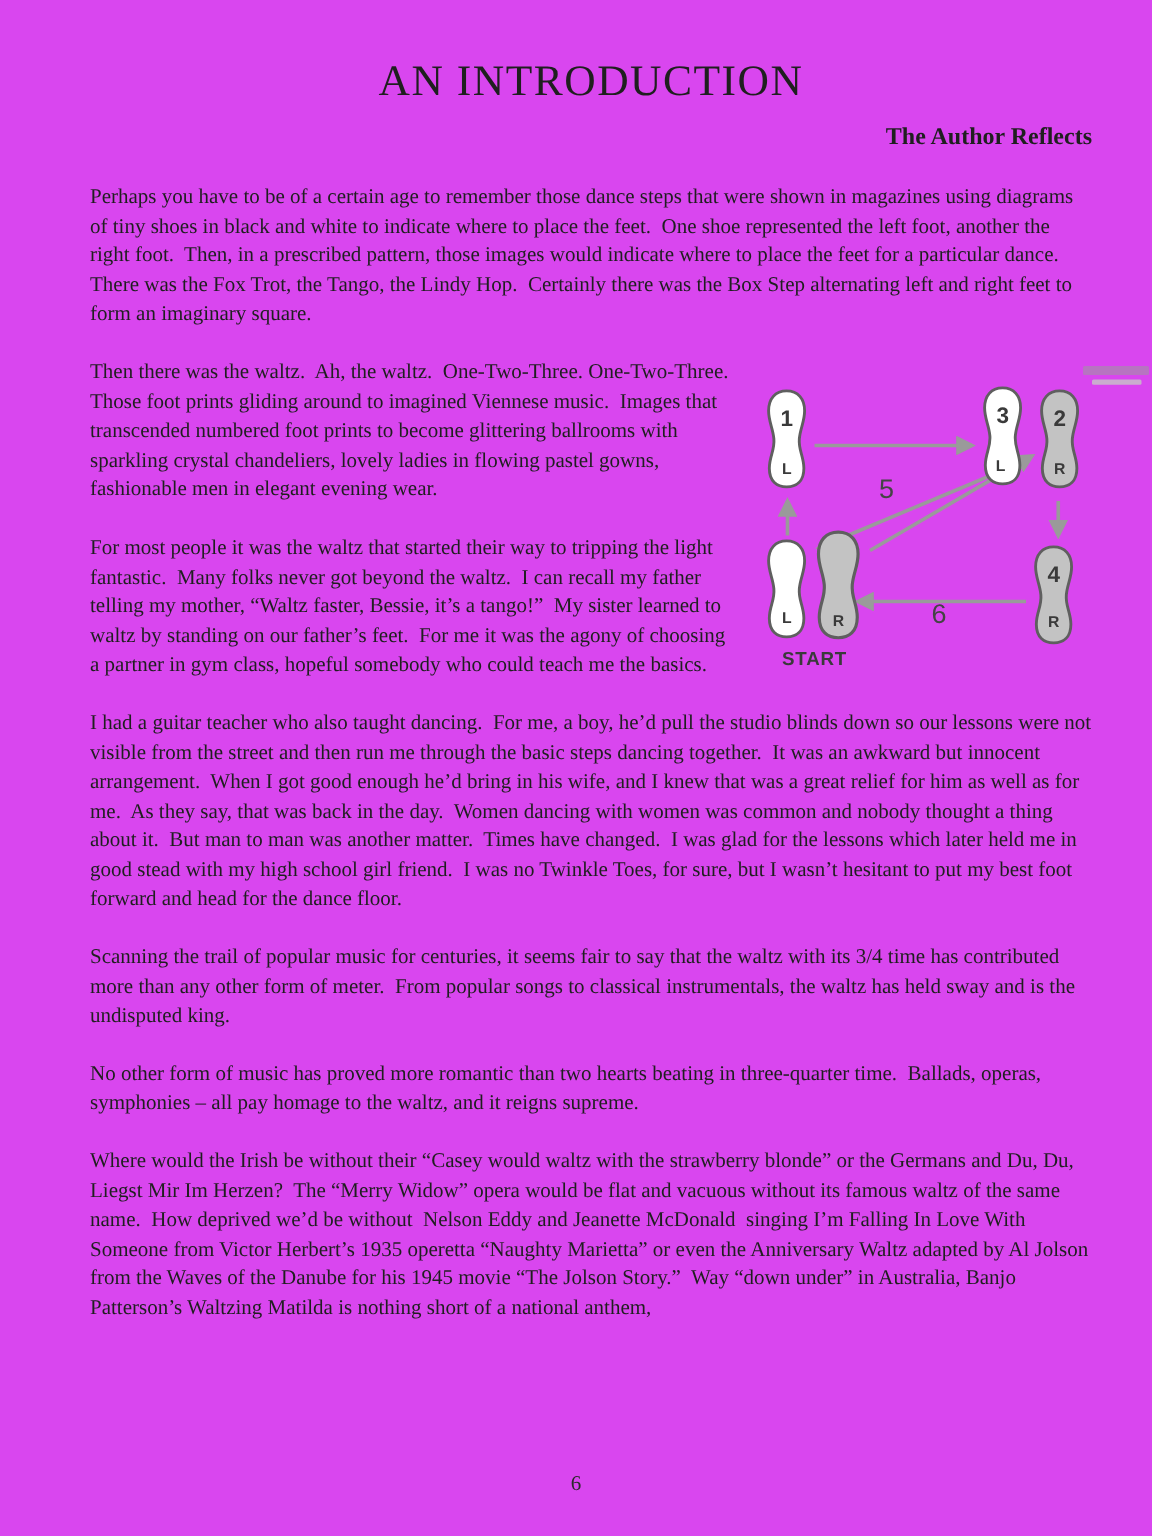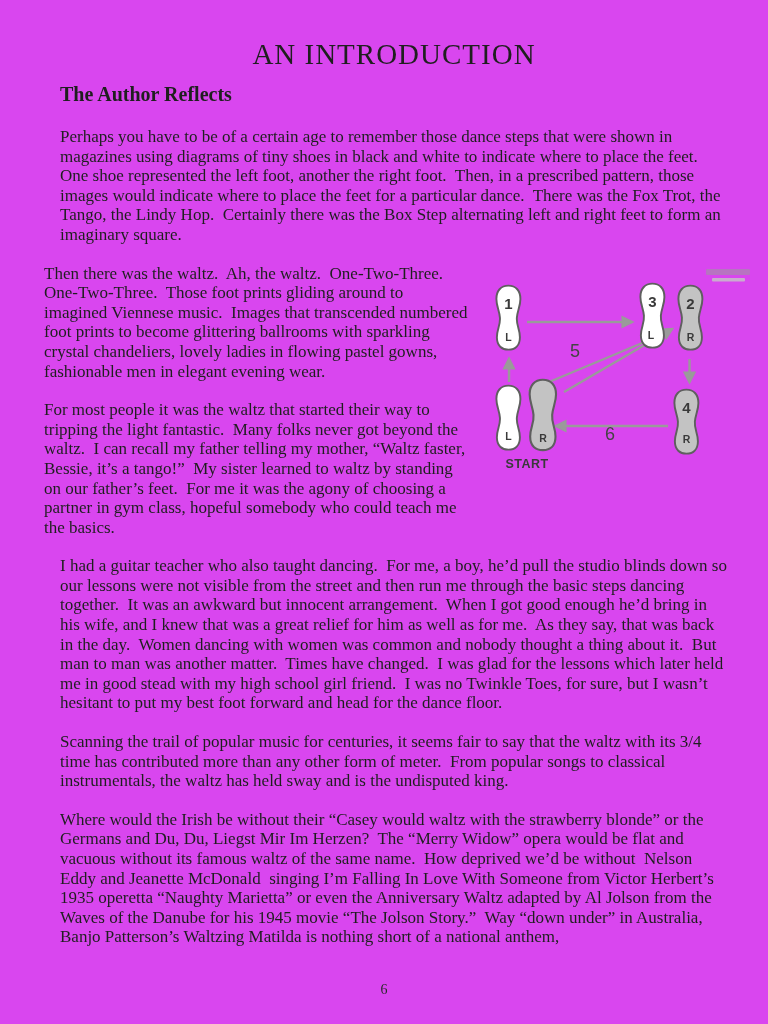--- a/index.html
+++ b/index.html
@@ -14,33 +14,33 @@
     overflow:hidden;
   }
   .title{
     text-align:center;
     font-size:29px;
     font-weight:400;
     letter-spacing:1px;
     margin:4px 0 12px 0;
   }
   .subtitle{
-    text-align:left;
-    font-size:20px;
+    text-align:right;
+    font-size:16px;
     font-weight:700;
     margin:0 0 21px 0;
   }
   .para{
-    font-size:17px;
+    font-size:14px;
     line-height:19.6px;
     margin:0 0 19px 0;
     white-space:pre-wrap;
   }
   .it{}
-  .wrap-row{display:flex;align-items:flex-start;justify-content:center;}
+  .wrap-row{display:flex;align-items:flex-start;}
   .col-text{flex:0 0 426px;width:426px;}
   .col-diagram{flex:1;display:flex;justify-content:flex-end;margin-right:-18px;padding-top:2px;}
   .foot-outline{stroke:#5f5f5f;stroke-width:2.4;}
   .arrow{stroke:#9a9a9a;stroke-width:2.4;fill:none;}
   .num-label{font-family:"Liberation Sans","DejaVu Sans",sans-serif;font-size:15px;font-weight:600;fill:#3a3a3a;text-anchor:middle;}
   .side-label{font-family:"Liberation Sans","DejaVu Sans",sans-serif;font-size:10.5px;font-weight:600;fill:#3a3a3a;text-anchor:middle;}
   .step-label{font-family:"Liberation Sans","DejaVu Sans",sans-serif;font-size:18px;fill:#444444;text-anchor:middle;}
   .start-label{font-family:"Liberation Sans","DejaVu Sans",sans-serif;font-size:12.5px;font-weight:700;fill:#3a3a3a;letter-spacing:0.5px;text-anchor:middle;}
   .page-number{
     position:absolute;left:0;right:0;bottom:26px;
@@ -118,16 +118,17 @@
         <text class="step-label" x="105" y="91">5</text>
         <text class="step-label" x="140" y="174">6</text>
 
         <text class="start-label" x="57" y="202">START</text>
       </svg>
     </div>
   </div>
 
   <p class="para"><span>I had a guitar teacher who also taught dancing.  For me, a boy, he’d pull the studio blinds down so our lessons were not visible from the street and then run me through the basic steps dancing together.  It was an awkward but innocent arrangement.  When I got good enough he’d bring in his wife, and I knew that was a great relief for him as well as for me.  As they say, that was back in the day.  Women dancing with women was common and nobody thought a thing about it.  But man to man was another matter.  Times have changed.  I was glad for the lessons which later held me in good stead with my high school girl friend.  I was no Twinkle Toes, for sure, but I wasn’t hesitant to put my best foot forward and head for the dance floor.</span></p>
   <p class="para"><span>Scanning the trail of popular music for centuries, it seems fair to say that the waltz with its 3/4 time has contributed more than any other form of meter.  From popular songs to classical instrumentals, the waltz has held sway and is the undisputed king.</span></p>
+  <p class="para"><span>No other form of music has proved more romantic than two hearts beating in three-quarter time.  Ballads, operas, symphonies – all pay homage to the waltz, and it reigns supreme.</span></p>
   <p class="para"><span>Where would the Irish be without their </span><span class="it">“Casey would waltz with the strawberry blonde”</span><span> or the Germans and </span><span class="it">Du, Du, Liegst Mir Im Herzen?</span><span>  The “Merry Widow” opera would be flat and vacuous without its famous waltz of the same name.  How deprived we’d be without  Nelson Eddy and Jeanette McDonald  singing </span><span class="it">I’m Falling In Love With Someone</span><span> from Victor Herbert’s 1935 operetta “Naughty Marietta” or even the </span><span class="it">Anniversary Waltz</span><span> adapted by Al Jolson from the </span><span class="it">Waves of the Danube</span><span> for his 1945 movie “The Jolson Story.”  Way “down under” in Australia, Banjo Patterson’s </span><span class="it">Waltzing Matilda</span><span> is nothing short of a national anthem,</span></p>
 
   <div class="page-number">6</div>
 </div>
 
 </body></html>

